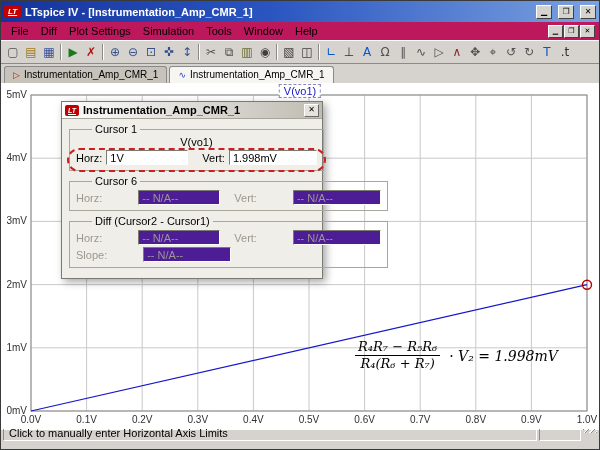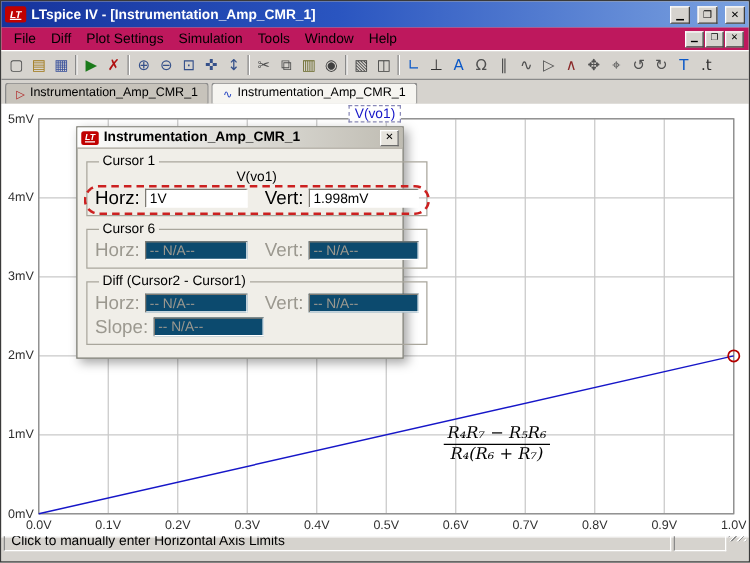--- a/index.html
+++ b/index.html
@@ -74,32 +74,32 @@
     background: linear-gradient(90deg, #fdfdfd, #bfbcb2); border-bottom: 1px solid #a8a49a;
   }
   .dlg-lt { width: 14px; height: 11px; font-size: 7px; }
   .dlg-title-text { flex: 1; font-weight: bold; font-size: 11px; white-space: nowrap; overflow: hidden; }
   .dlg-close {
     width: 15px; height: 13px; font-size: 8px; line-height: 10px; padding: 0;
     background: #e6e3dc; border: 1px solid; border-color: #fff #6a6a6a #6a6a6a #fff;
   }
   .dlg-body { padding: 4px 7px 6px; }
   fieldset { border: 1px solid #a9a69c; margin: 0 0 4px; padding: 1px 6px 5px; position: relative; background: transparent; }
-  legend { font-size: 11px; padding: 0 3px; margin-left: 3px; }
+  legend { font-size: 11px; padding: 0 3px; margin-left: 16px; }
   .trace-center { text-align: center; font-size: 11px; margin-bottom: 2px; }
   .row { display: flex; align-items: center; gap: 4px; margin-top: 2px; }
-  .lbl { font-size: 15px; flex: 0 0 auto; text-align: right; }
+  .lbl { font-size: 11px; flex: 0 0 auto; text-align: right; }
   .lbl.vlbl { margin-left: 10px; }
   .field {
     background: #fff; border: 1px solid; border-color: #7d7a72 #fff #fff #7d7a72;
     padding: 1px 3px; font-size: 11px; height: 15px; line-height: 12px; overflow: hidden; white-space: nowrap;
   }
   .f1 { width: 82px; } .f2 { width: 88px; }
   .na { color: #9b988f; }
-  .field.na { background: #0c4a6e; }
+  .field.na { background: #4c1d95; margin-left: 32px; }
   .hl {
     position: absolute; left: -3px; right: -3px; top: 13px; height: 24px;
     border: 2px dashed #cc2020; border-radius: 13px; pointer-events: none; z-index: 2;
   }
   
   .formula {
     position: absolute; left: 352px; top: 256px; z-index: 2;
     display: flex; align-items: center; gap: 7px;
     font-family: "DejaVu Serif", "Liberation Serif", serif; font-style: italic; color: #000;
   }
@@ -288,20 +288,21 @@
         </fieldset>
 
       </div>
     </div>
 
     <div class="formula">
       <span class="frac">
         <span class="num">R₄R₇ − R₅R₆</span>
         <span class="den">R₄(R₆ + R₇)</span>
       </span>
+      <span class="rhs">· V₂ = 1.998mV</span>
     </div>
   </div>
 
   <div class="statusbar">
     <span class="status-panel">Click to manually enter Horizontal Axis Limits</span>
     <span class="status-panel small"></span>
     <span class="grip"></span>
   </div>
 
 </div>

